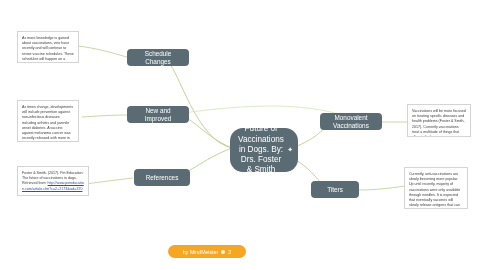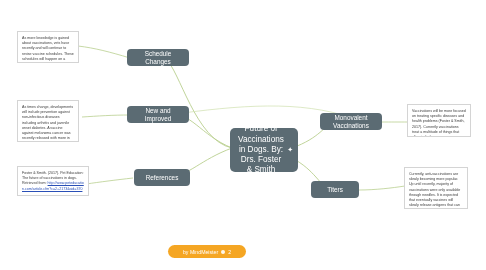--- a/index.html
+++ b/index.html
@@ -27,21 +27,21 @@
     height: 270px;
     pointer-events: none;
   }
   .node {
     position: absolute;
     box-sizing: border-box;
   }
   .center-node {
     background: #5b6b73;
     color: #ffffff;
-    border-radius: 5px;
+    border-radius: 13px;
     display: flex;
     align-items: center;
     justify-content: center;
     text-align: center;
     font-size: 8.2px;
     line-height: 1.25;
     padding: 6px 14px 6px 8px;
     position: absolute;
   }
   .center-node .staricon {

